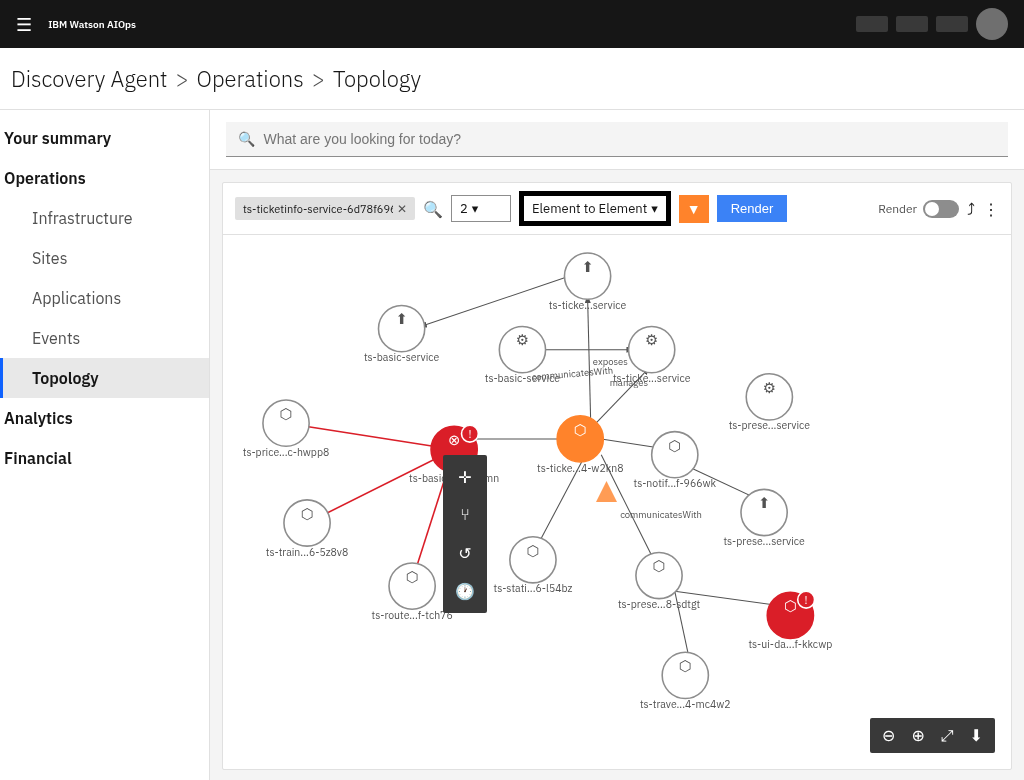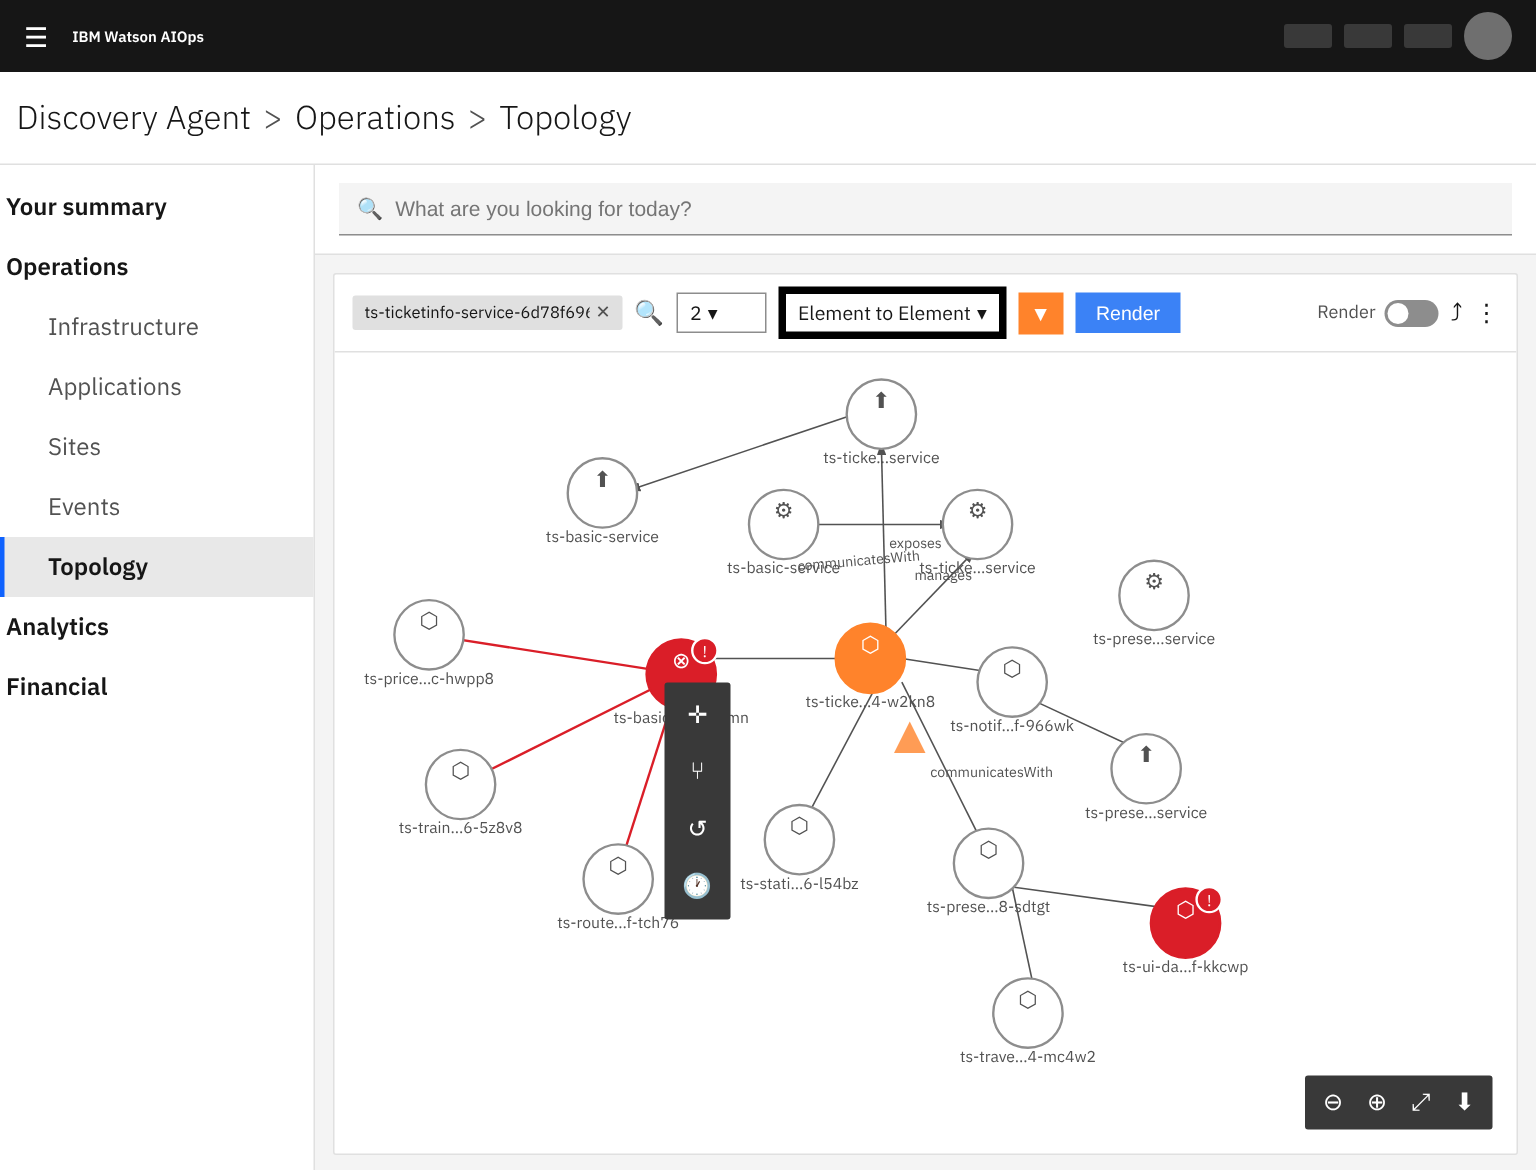--- a/index.html
+++ b/index.html
@@ -288,22 +288,22 @@
     <span>Topology</span>
   </div>
 </div>
 
 <div class="main-layout">
 
   <div class="sidebar">
     <div class="sidebar-item section-header">Your summary</div>
     <div class="sidebar-item section-header">Operations</div>
     <div class="sidebar-item sub-item">Infrastructure</div>
+    <div class="sidebar-item sub-item">Sites</div>
     <div class="sidebar-item sub-item">Applications</div>
-    <div class="sidebar-item sub-item">Sites</div>
     <div class="sidebar-item sub-item">Events</div>
     <div class="sidebar-item sub-item active">Topology</div>
     <div class="sidebar-item section-header">Analytics</div>
     <div class="sidebar-item section-header">Financial</div>
   </div>
 
   <div class="content-area">
 
     <div class="search-bar-wrapper">
       <div class="search-bar">

